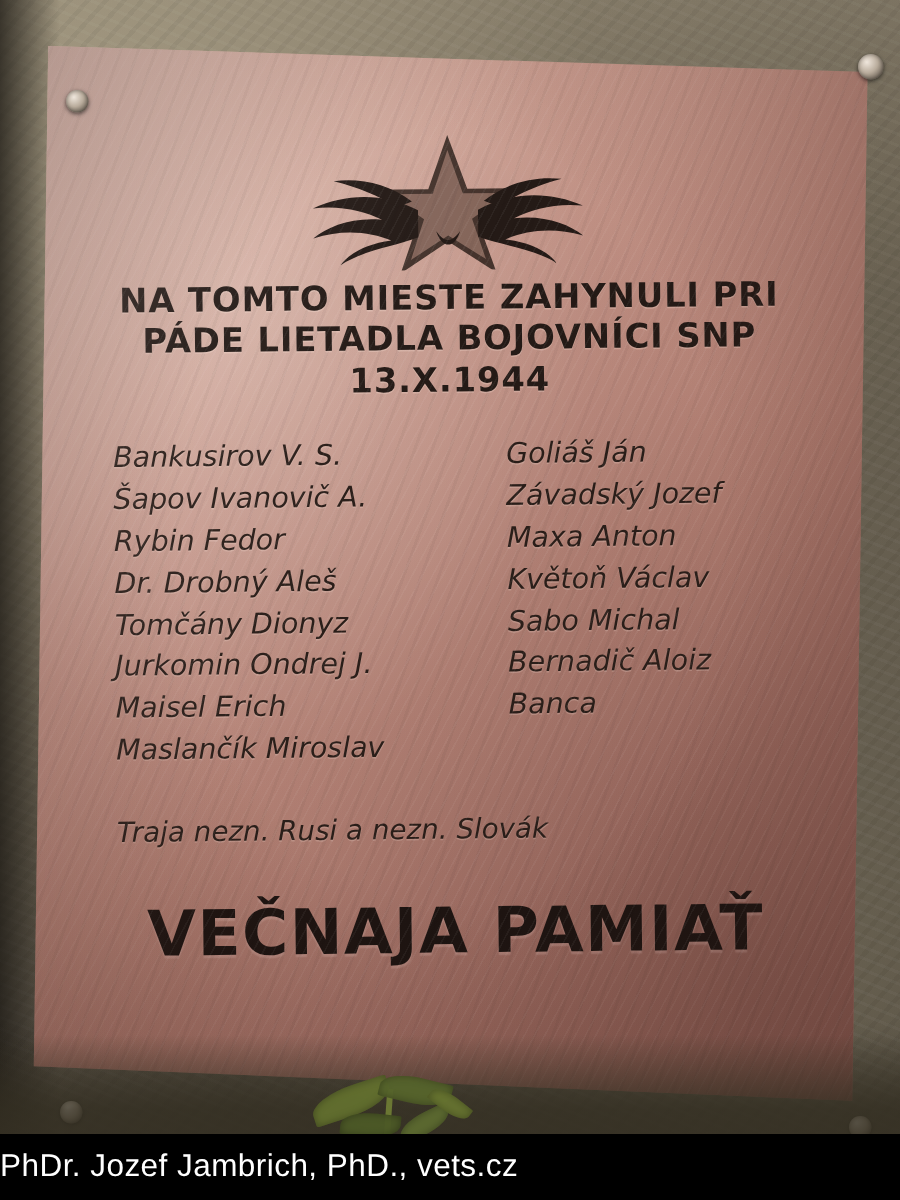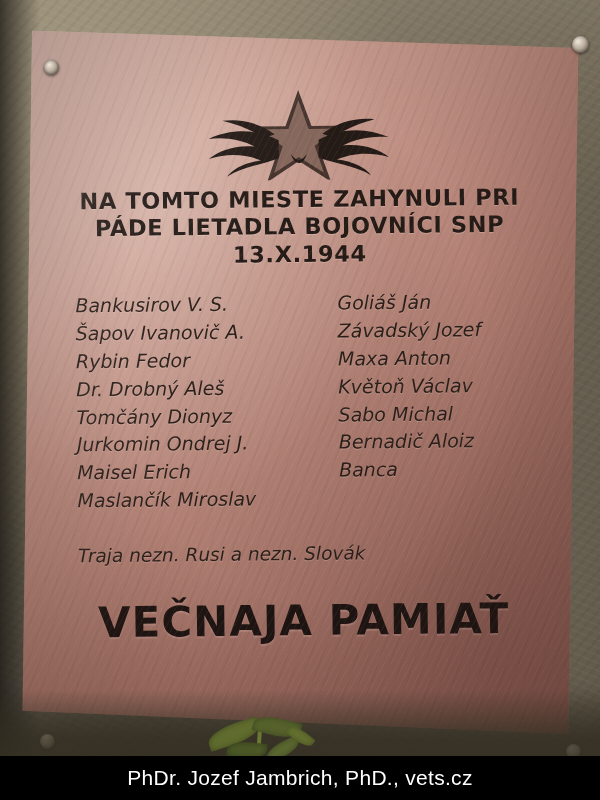--- a/index.html
+++ b/index.html
@@ -204,21 +204,21 @@
   }
 
   
   .credit-bar {
     position: absolute;
     left: 0; right: 0; bottom: 0;
     height: 44px;
     background: #000;
     display: flex;
     align-items: center;
-    justify-content: center;
+    justify-content: flex-start;
   }
   .credit-text {
     color: #ffffff;
     font-size: 21px;
     font-family: "Liberation Sans", sans-serif;
     letter-spacing: .3px;
   }
 </style>
 </head>
 <body>

